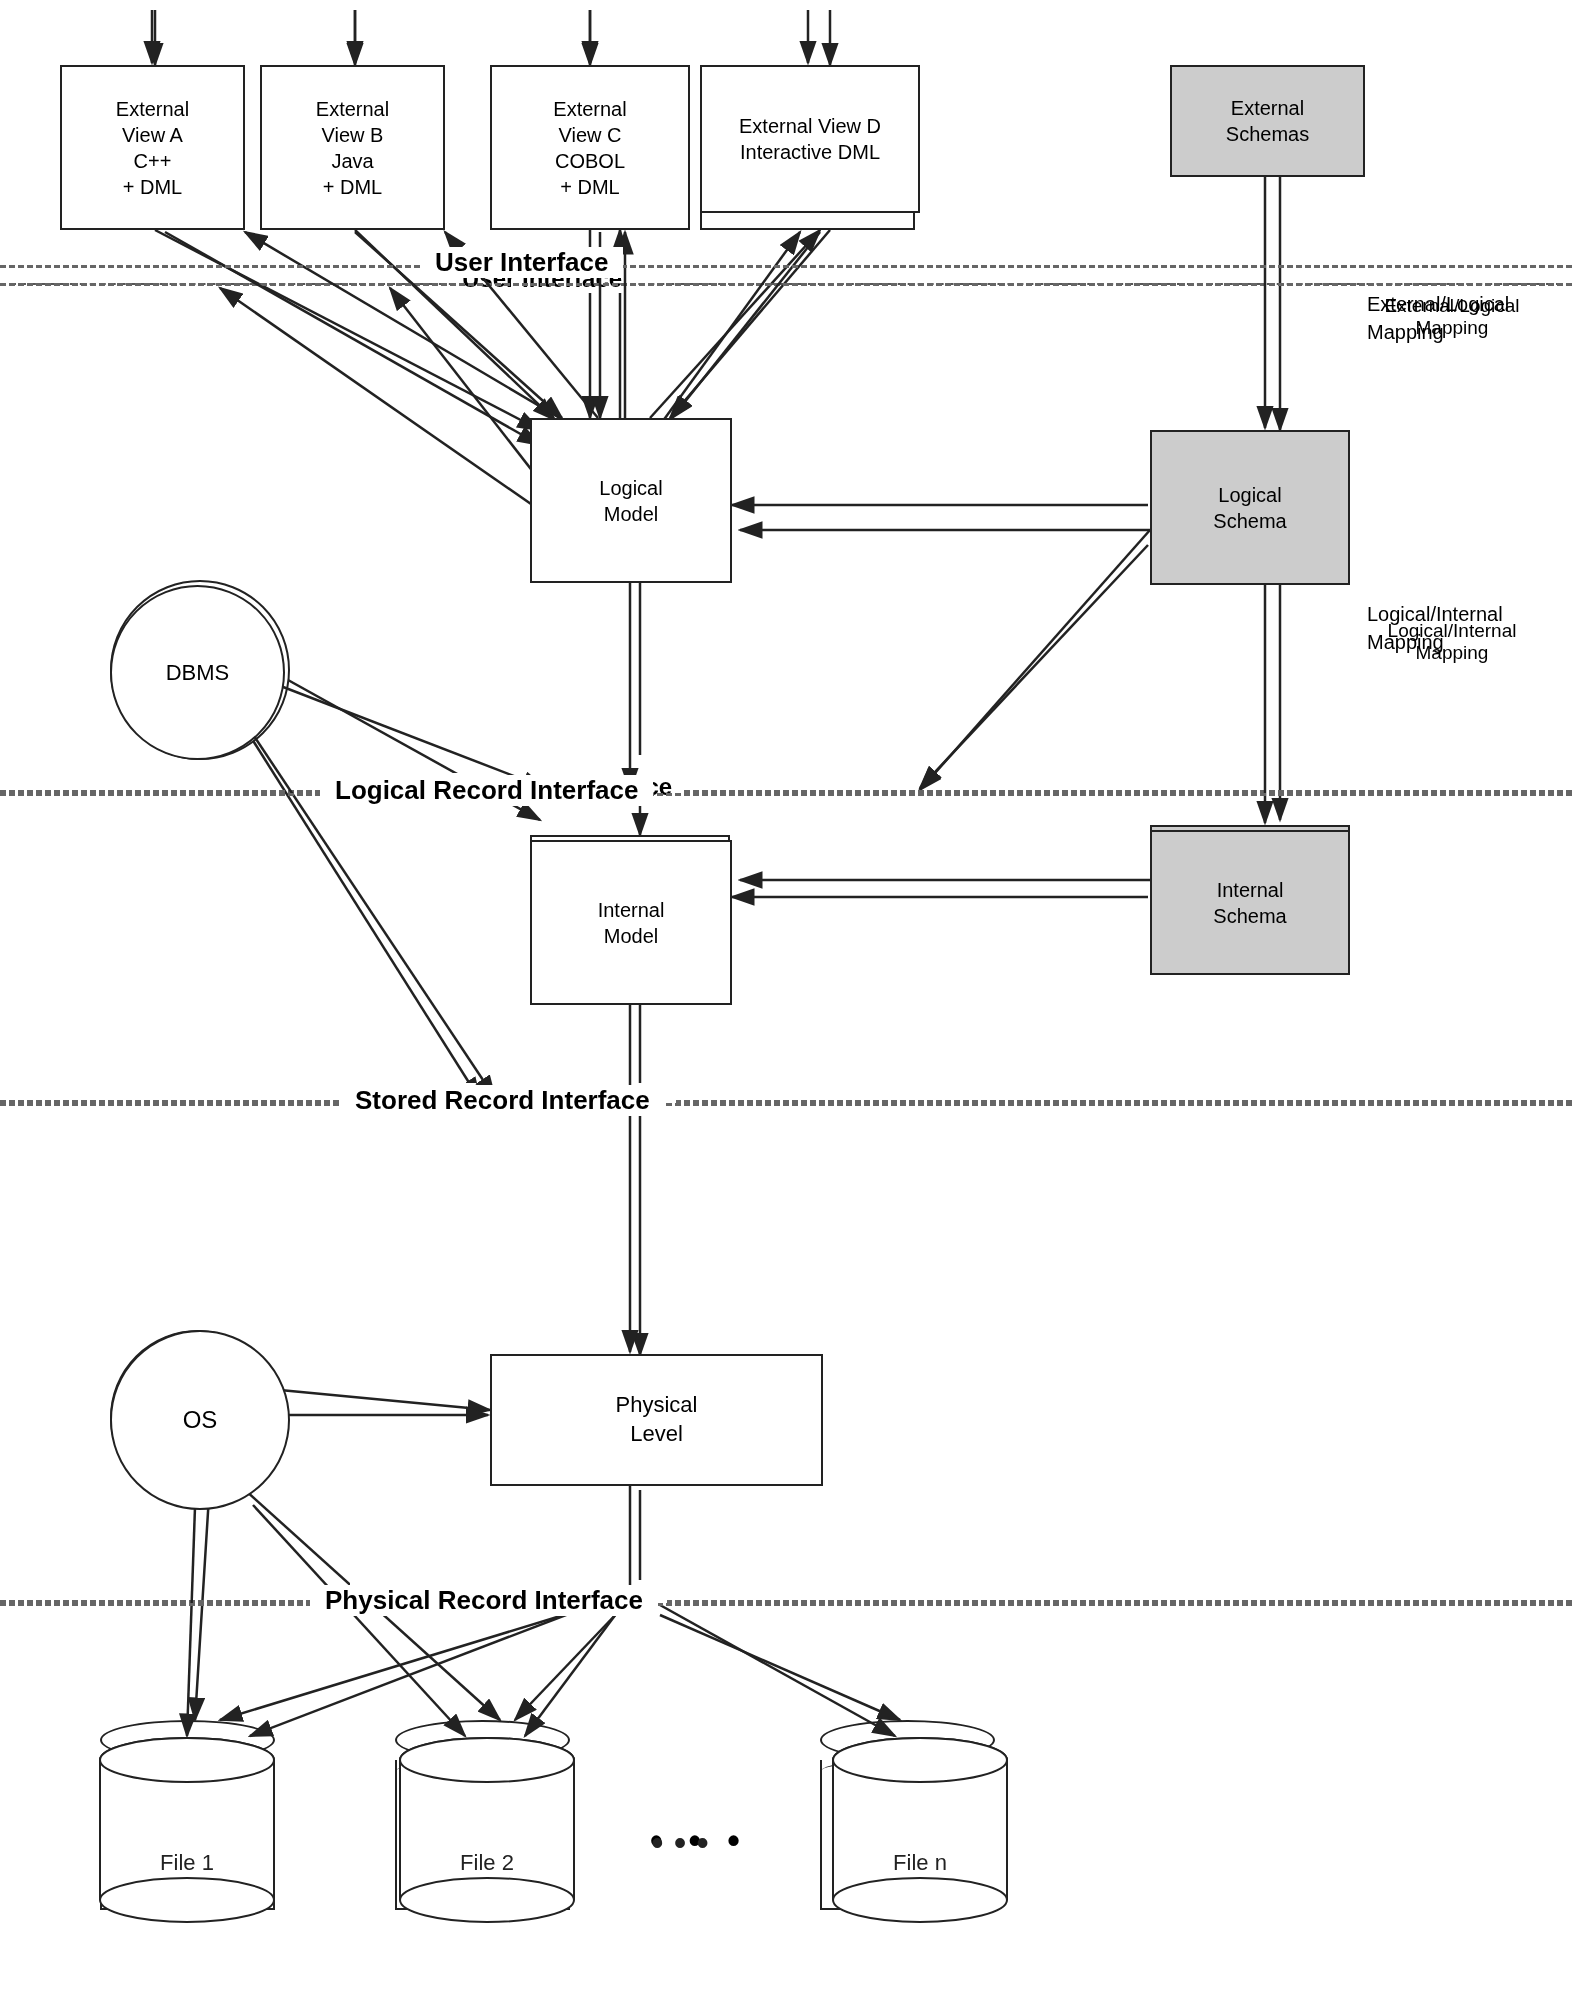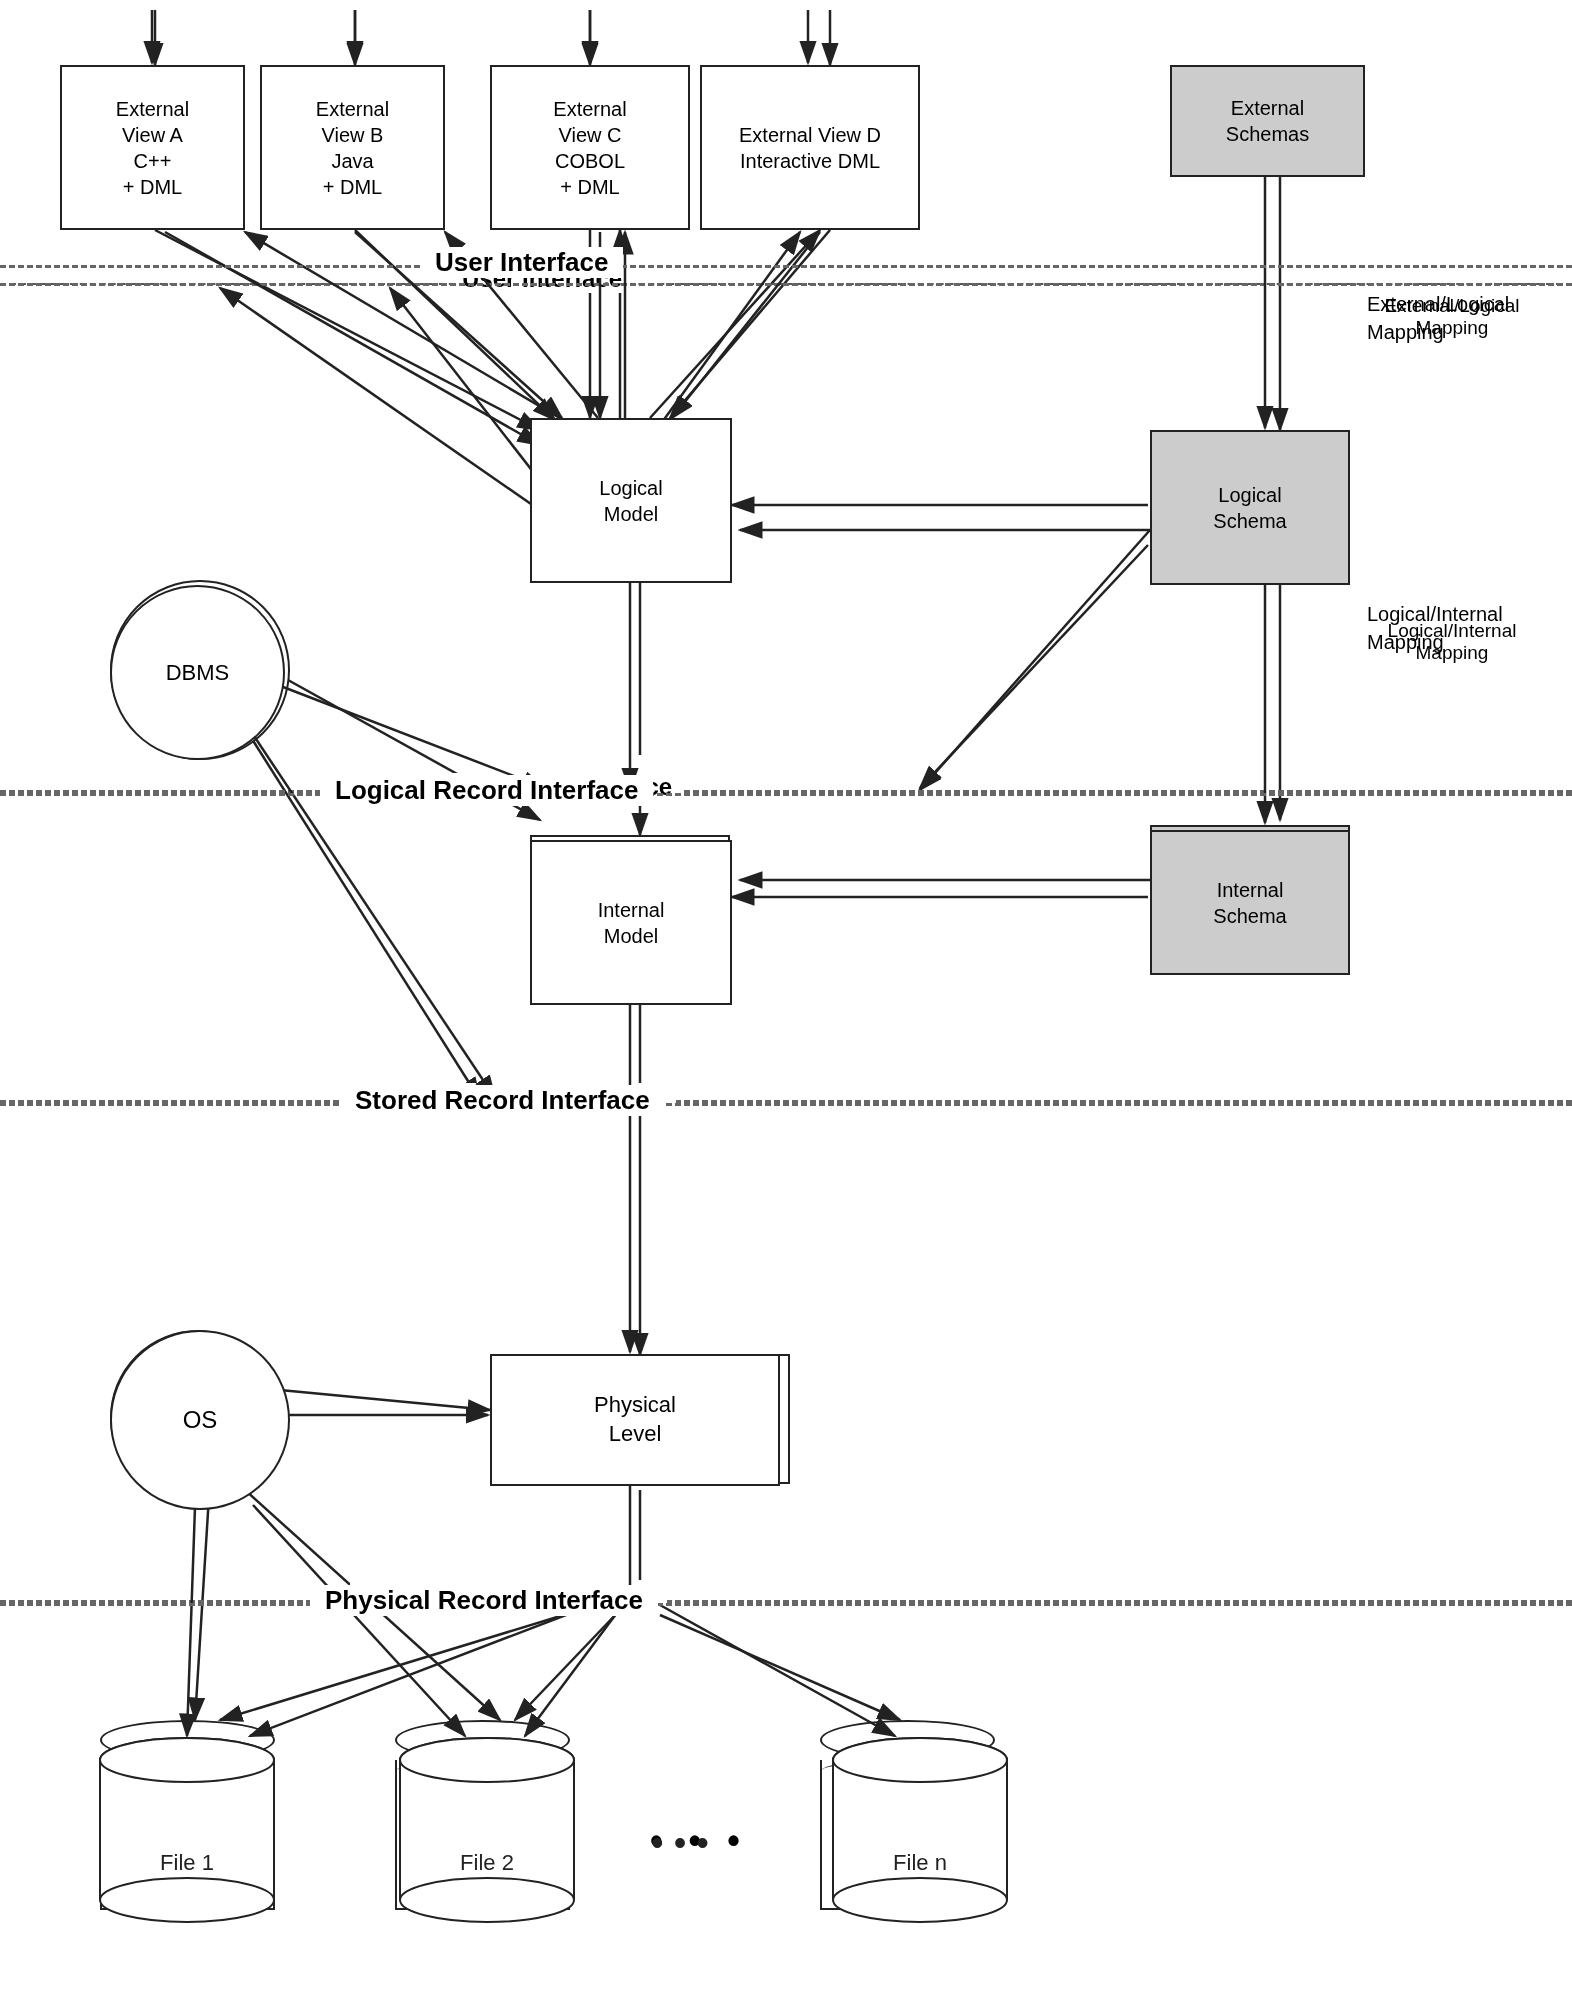--- a/index.html
+++ b/index.html
@@ -413,21 +413,21 @@
 + DML</span>
   </div>
 
   <div class="box" style="left:490px; top:65px; width:200px; height:165px; z-index:10;">
     <span style="white-space:pre-line; font-size:20px;">External
 View C
 COBOL
 + DML</span>
   </div>
 
-  <div class="box" style="left:700px; top:65px; width:220px; height:165px; z-index:10;">
+  <div class="box" style="left:700px; top:65px; width:220px; height:148px; z-index:10;">
     <span style="white-space:pre-line; font-size:20px;">External View D
 Interactive DML</span>
   </div>
 
   <div class="box-gray" style="left:1170px; top:65px; width:195px; height:112px; z-index:10;">
     <span style="white-space:pre-line; font-size:20px;">External
 Schemas</span>
   </div>
 
   <div style="position:absolute; top:265px; left:0; width:1572px; border-top:3px dashed #666; z-index:5;"></div>
@@ -474,21 +474,21 @@
 
   <div style="position:absolute; top:1103px; left:0; width:1572px; border-top:3px dashed #666; z-index:5;"></div>
   <div style="position:absolute; top:1085px; left:340px; background:white; padding:0 15px; font-size:26px; font-weight:bold; z-index:15;">
     <span>Stored Record Interface</span>
   </div>
 
   <div class="circle" style="left:110px; top:1330px; width:180px; height:180px; z-index:10;">
     <span style="font-size:24px;">OS</span>
   </div>
 
-  <div class="box" style="left:490px; top:1354px; width:290px; height:132px; z-index:10;">
+  <div class="box" style="left:490px; top:1354px; width:333px; height:132px; z-index:10;">
     <span style="white-space:pre-line; font-size:22px;">Physical
 Level</span>
   </div>
 
   <div style="position:absolute; top:1603px; left:0; width:1572px; border-top:3px dashed #666; z-index:5;"></div>
   <div style="position:absolute; top:1585px; left:310px; background:white; padding:0 15px; font-size:26px; font-weight:bold; z-index:15;">
     <span>Physical Record Interface</span>
   </div>
 
 </div>

